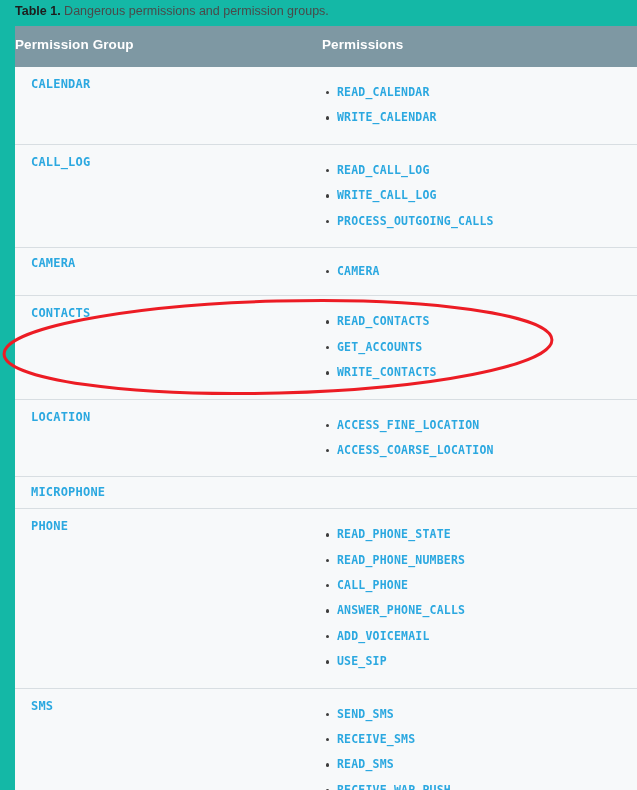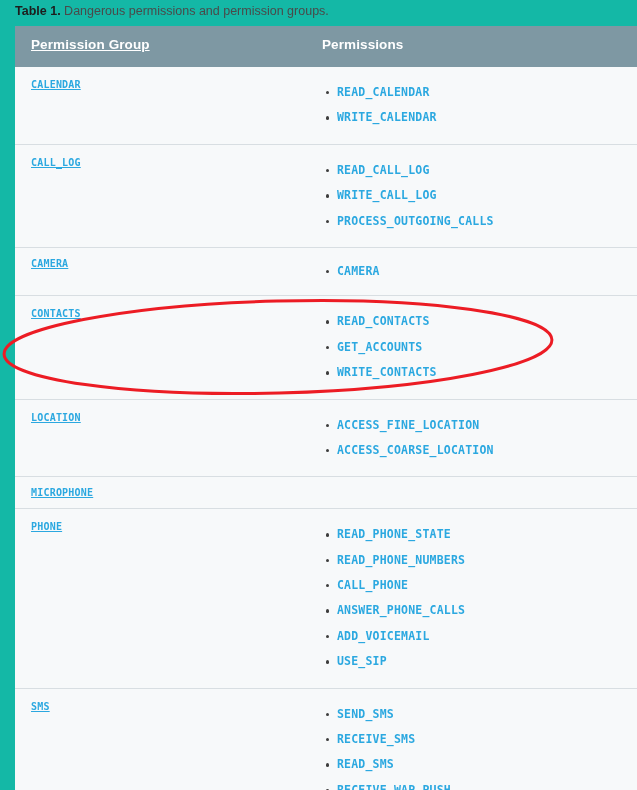--- a/index.html
+++ b/index.html
@@ -57,21 +57,21 @@
     position: relative;
   }
   .th {
     position: absolute;
     top: 11px;
     color: #ffffff;
     font-size: 13.5px;
     font-weight: bold;
     letter-spacing: 0.1px;
   }
-  .th.col1 { left: 16px; text-decoration: underline; }
+  .th.col1 { left: 0; }
   .th.col2 { left: 307px; }
 
   .row {
     display: flex;
     background: #f7f9fa;
     border-bottom: 1px solid #d8dee2;
     position: relative;
   }
   .row:last-child { border-bottom: none; }
 
@@ -82,27 +82,26 @@
     box-sizing: border-box;
   }
   .cell-perms {
     flex: 1 1 auto;
     padding: 9px 0 9px 0;
     box-sizing: border-box;
   }
 
   .group-name {
     font-family: "DejaVu Sans Mono", "Liberation Mono", monospace;
-    font-size: 10px;
+    font-size: 12px;
     font-weight: bold;
     color: #2ba8e0;
     line-height: 17px;
     letter-spacing: 0.2px;
     white-space: nowrap;
-    text-decoration: underline;
   }
 
   ul.perm-list {
     margin: 4px;
     padding: 0;
     list-style: none;
   }
   ul.perm-list li {
     position: relative;
     padding-left: 27px;

